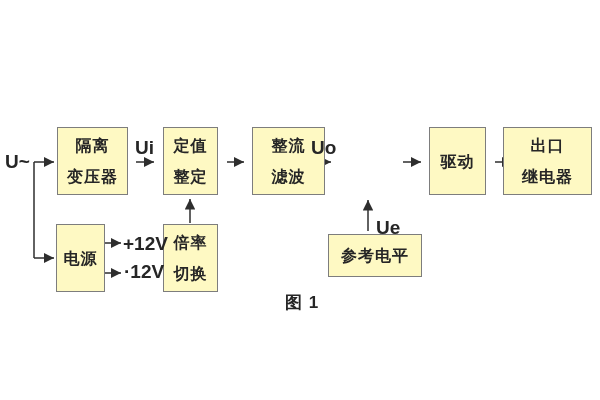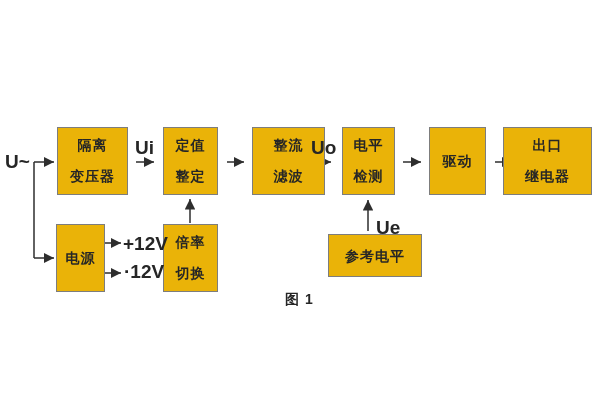--- a/index.html
+++ b/index.html
@@ -8,45 +8,45 @@
     width:600px;height:400px;
     background:#ffffff;
     font-family:"Liberation Sans","DejaVu Sans",sans-serif;
     overflow:hidden;
   }
   .wires{position:absolute;left:0;top:0;width:600px;height:400px;}
   .box{
     position:absolute;
     box-sizing:border-box;
     border:1.5px solid #7d7d7d;
-    background:#eab308;
+    background:#fef9c3;
     display:flex;
     flex-direction:column;
     align-items:center;
     justify-content:center;
     color:#262626;
-    font-size:14px;
+    font-size:16px;
     font-weight:600;
     letter-spacing:1px;
     line-height:31px;
     text-align:center;
     white-space:nowrap;
   }
   .lbl{
     position:absolute;
     color:#262626;
     font-size:19px;
     font-weight:600;
     line-height:14px;
     white-space:nowrap;
   }
   .caption{
     position:absolute;
     color:#262626;
-    font-size:14px;
+    font-size:17px;
     font-weight:600;
     letter-spacing:1px;
     white-space:nowrap;
     text-align:center;
   }
 </style>
 </head>
 <body>
 
 <div class="stage">
@@ -81,24 +81,20 @@
   <div class="box" style="left:163px;top:127px;width:55px;height:68px">
     <span>定值</span>
     <span>整定</span>
   </div>
 
   <div class="box" style="left:252px;top:127px;width:73px;height:68px">
     <span>整流</span>
     <span>滤波</span>
   </div>
 
-  <div class="box" style="left:342px;top:127px;width:53px;height:68px">
-    <span>电平</span>
-    <span>检测</span>
-  </div>
 
   <div class="box" style="left:429px;top:127px;width:57px;height:68px">
     <span>驱动</span>
   </div>
 
   <div class="box" style="left:503px;top:127px;width:89px;height:68px">
     <span>出口</span>
     <span>继电器</span>
   </div>
 

